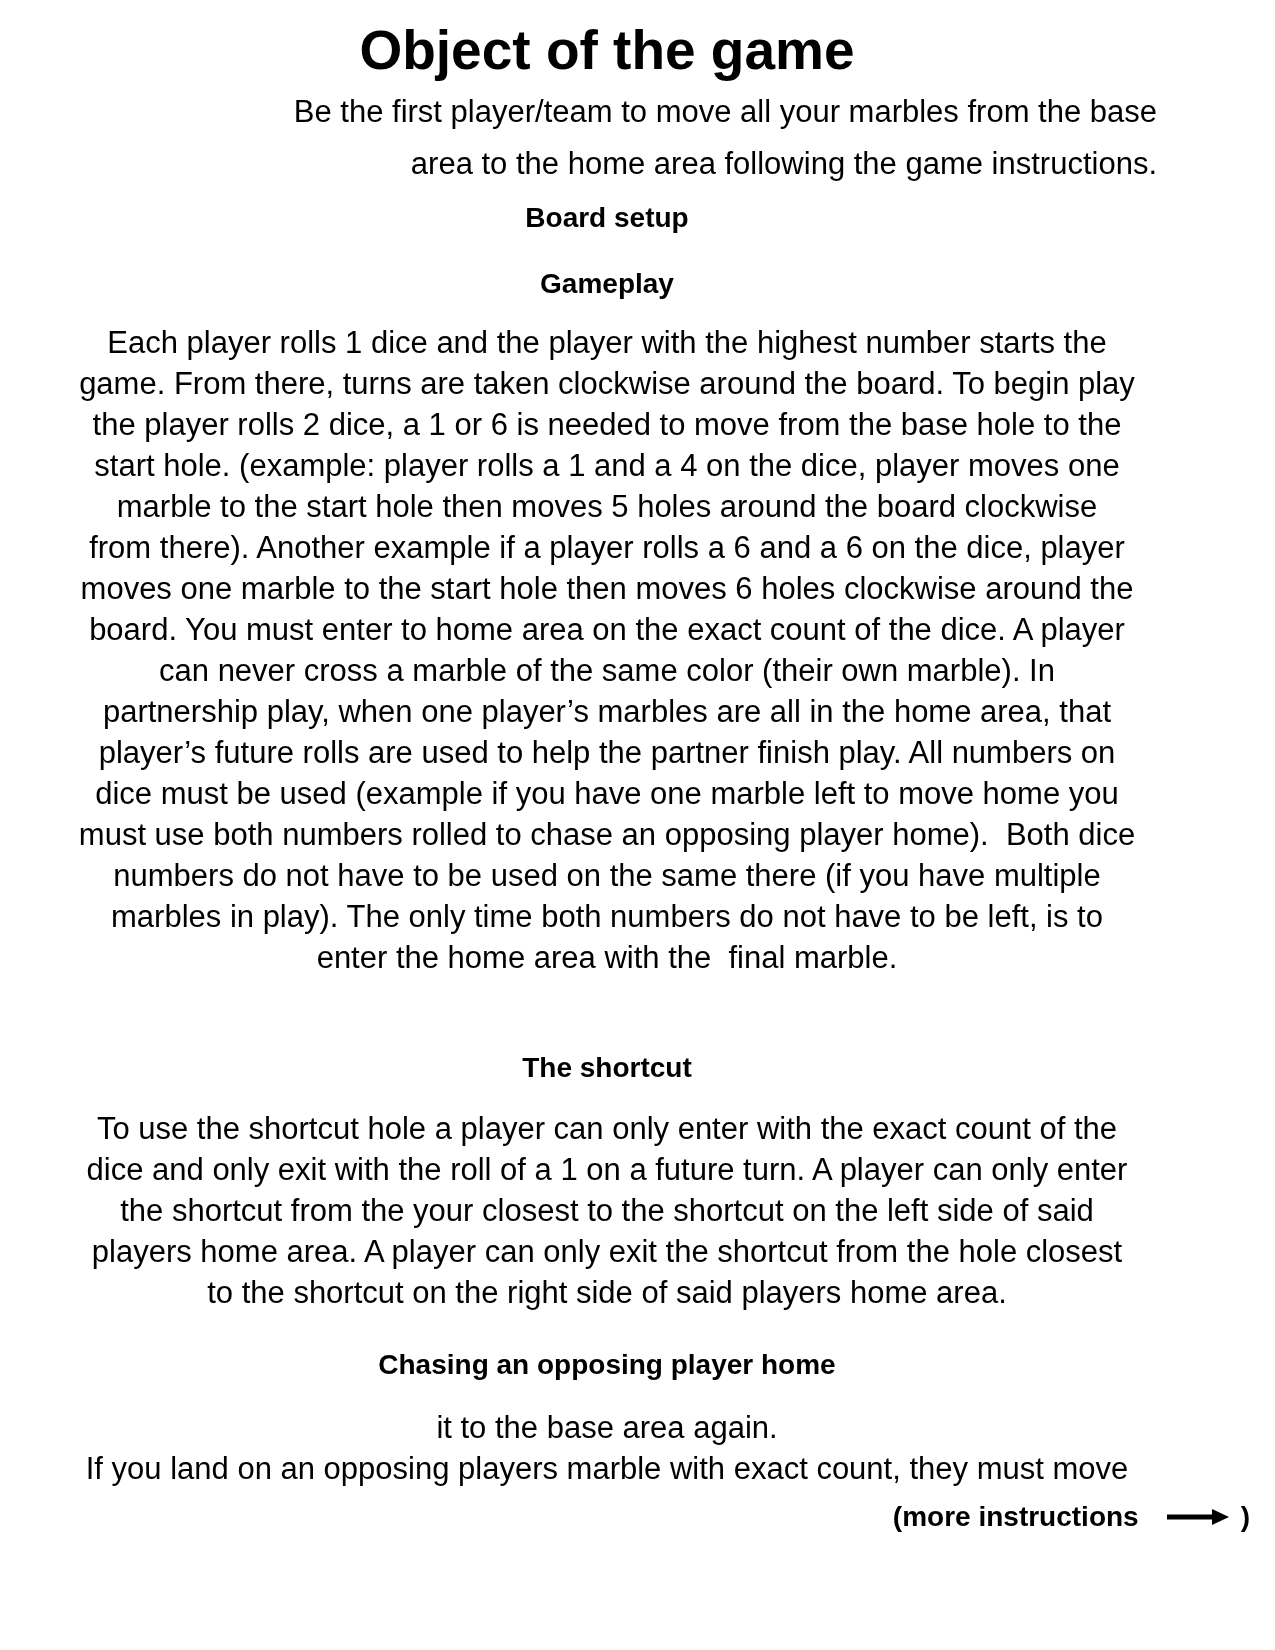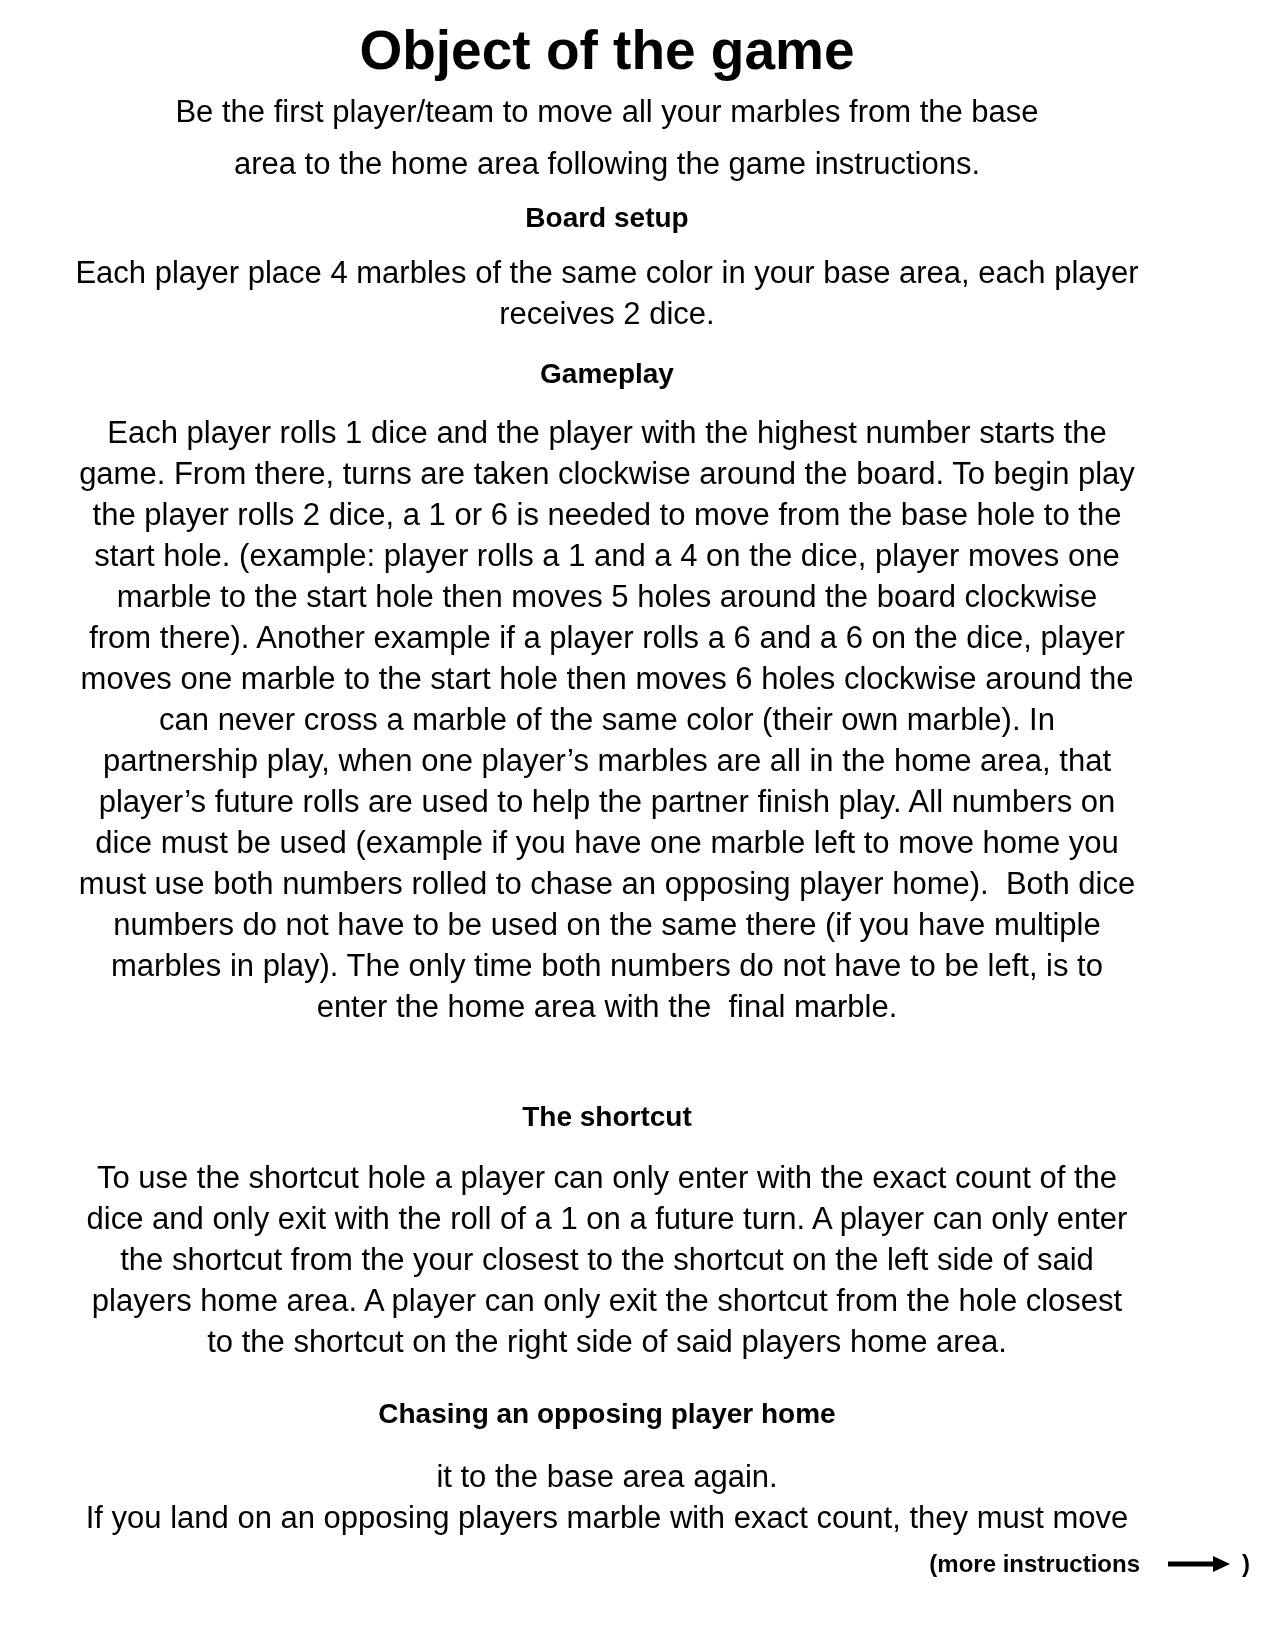--- a/index.html
+++ b/index.html
@@ -32,38 +32,38 @@
     line-height: 52px;
     text-align: center;
   }
   .para { text-align: center; }
   .line {
     font-size: 31px;
     line-height: 41px;
     text-align: center;
     white-space: pre;
   }
-  .para-object .line { line-height: 52px; }
+  .para-object .line { line-height: 52px; text-align: right; }
   .para-object   { margin-top: 12px; }
   .head-board    { margin-top: 2px; }
   .para-board    { margin-top: 8px; }
   .head-gameplay { margin-top: 14px; }
   .para-gameplay { margin-top: 12px; }
   .head-shortcut { margin-top: 64px; }
   .para-shortcut { margin-top: 14px; }
   .head-chasing  { margin-top: 26px; }
   .para-chasing  { margin-top: 16px; }
   .footer {
     margin-top: 12px;
     width: 1250px;
     display: flex;
     justify-content: flex-end;
     align-items: center;
     gap: 10px;
-    font-size: 24px;
+    font-size: 28px;
     font-weight: 700;
   }
   .footer .arrow-wrap {
     display: inline-flex;
     align-items: center;
     margin-left: 16px;
   }
 </style>
 </head>
 <body>
@@ -72,35 +72,32 @@
 
   <h1 class="doc-title">Object of the game</h1>
 
   <div class="para para-object">
     <div class="line">Be the first player/team to move all your marbles from the base</div>
     <div class="line">area to the home area following the game instructions.</div>
   </div>
 
   <h2 class="section-heading head-board">Board setup</h2>
 
-  <div class="para para-board">
-    <div class="line">Each player place 4 marbles of the same color in your base area, each player</div>
-    <div class="line">receives 2 dice.</div>
-  </div>
 
   <h2 class="section-heading head-gameplay">Gameplay</h2>
 
   <div class="para para-gameplay">
     <div class="line">Each player rolls 1 dice and the player with the highest number starts the</div>
     <div class="line">game. From there, turns are taken clockwise around the board. To begin play</div>
     <div class="line">the player rolls 2 dice, a 1 or 6 is needed to move from the base hole to the</div>
     <div class="line">start hole. (example: player rolls a 1 and a 4 on the dice, player moves one</div>
     <div class="line">marble to the start hole then moves 5 holes around the board clockwise</div>
     <div class="line">from there). Another example if a player rolls a 6 and a 6 on the dice, player</div>
     <div class="line">moves one marble to the start hole then moves 6 holes clockwise around the</div>
+    <div class="line">board. You must enter to home area on the exact count of the dice. A player</div>
     <div class="line">can never cross a marble of the same color (their own marble). In</div>
     <div class="line">partnership play, when one player’s marbles are all in the home area, that</div>
     <div class="line">player’s future rolls are used to help the partner finish play. All numbers on</div>
     <div class="line">dice must be used (example if you have one marble left to move home you</div>
     <div class="line">must use both numbers rolled to chase an opposing player home).  Both dice</div>
     <div class="line">numbers do not have to be used on the same there (if you have multiple</div>
     <div class="line">marbles in play). The only time both numbers do not have to be left, is to</div>
     <div class="line">enter the home area with the  final marble.</div>
   </div>
 

